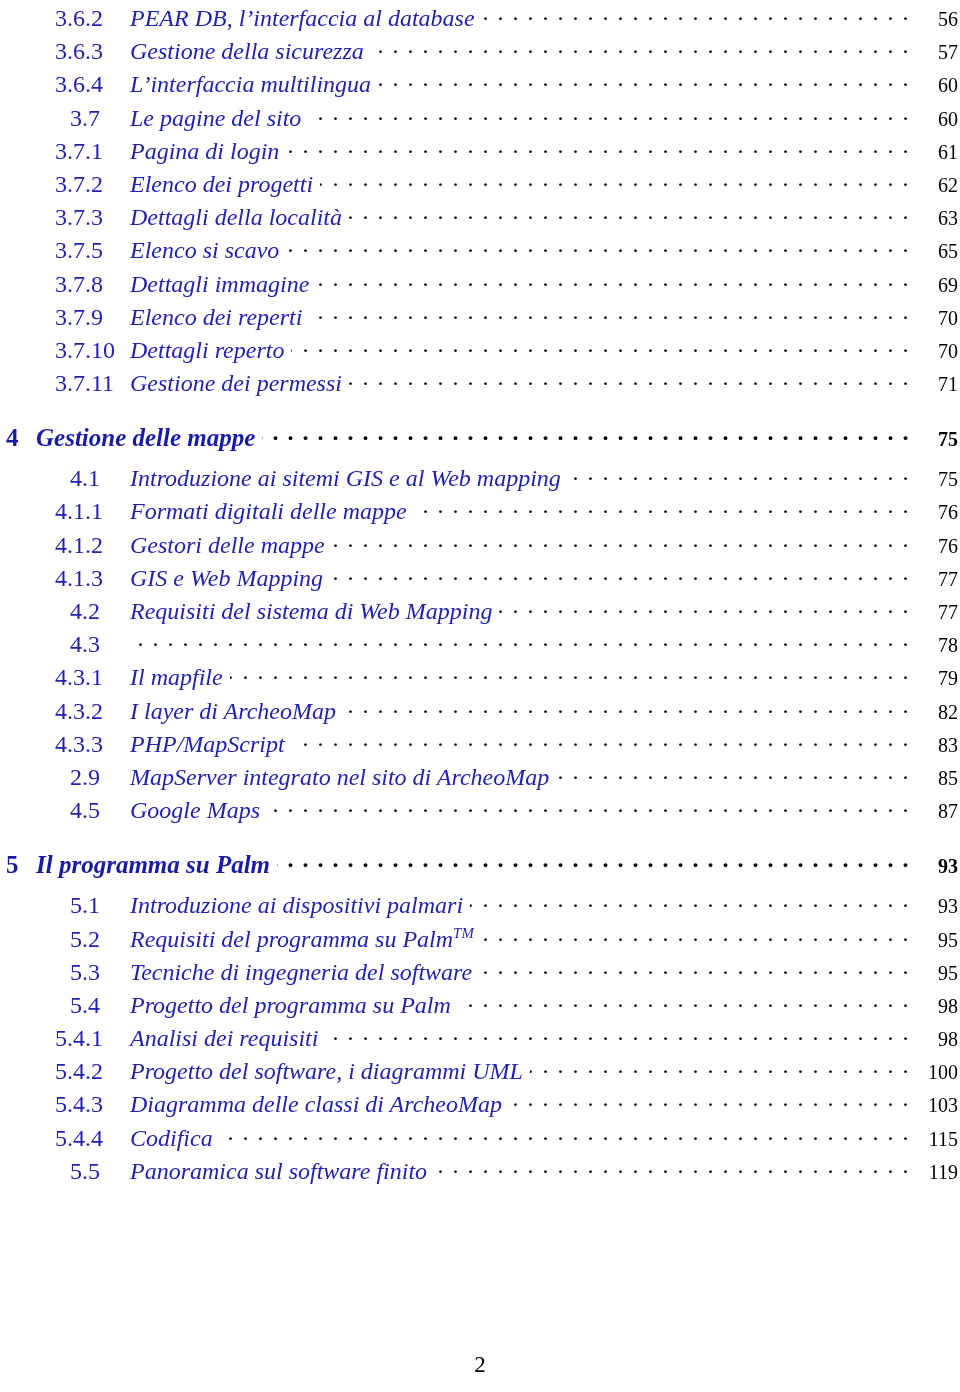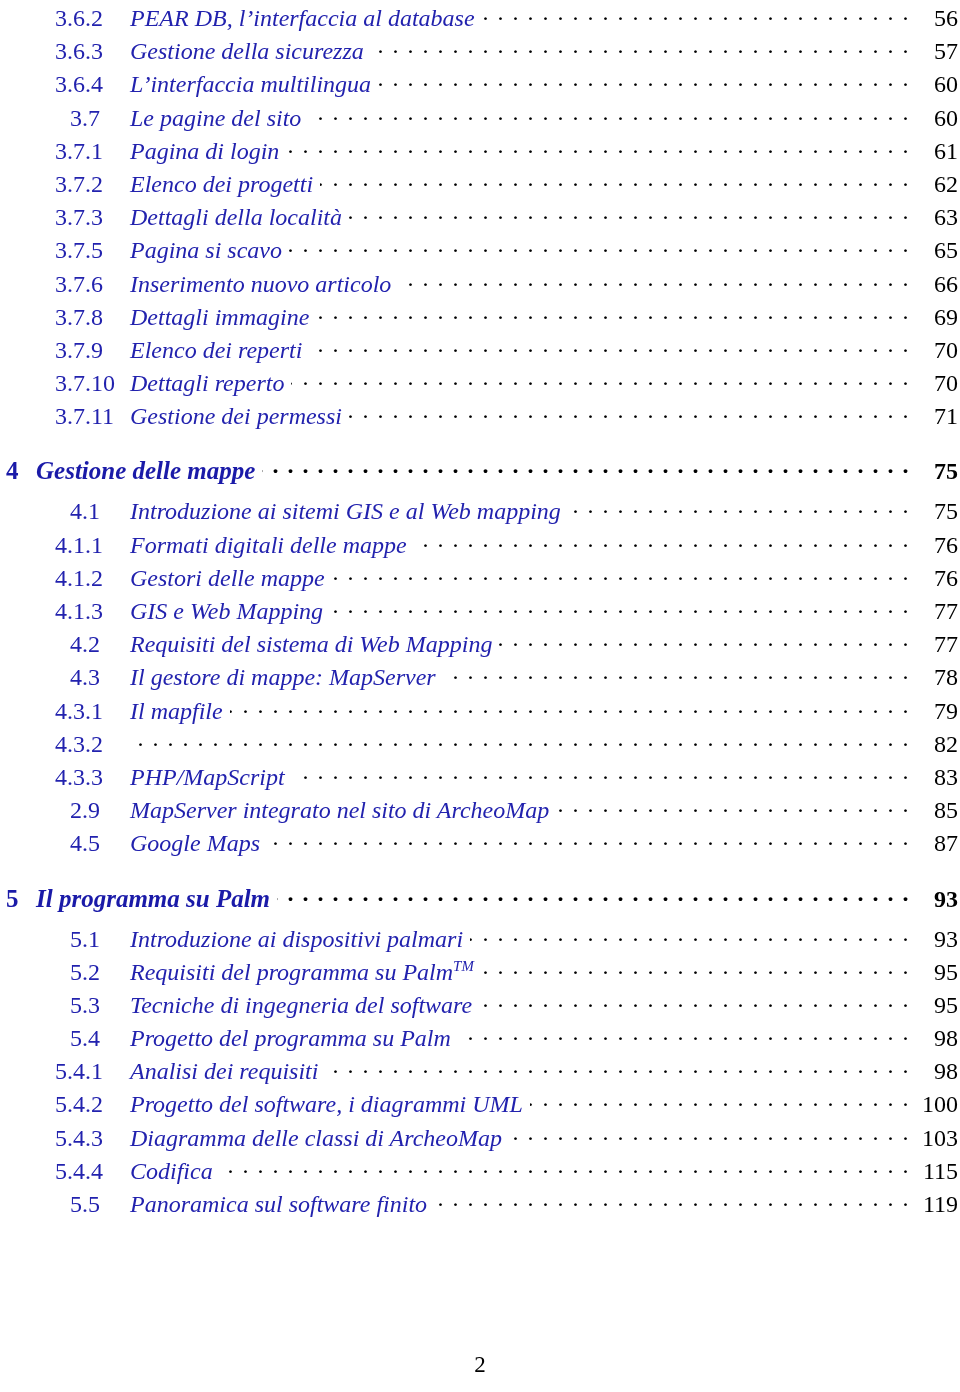--- a/index.html
+++ b/index.html
@@ -99,21 +99,21 @@
     bottom: 0;
     white-space: nowrap;
     letter-spacing: 1.5px;
   }
 
   .page {
     color: #000000;
     flex: 0 0 auto;
     min-width: 40px;
     text-align: right;
-    font-size: 24px;
+    font-size: 20px;
     padding-left: 8px;
     padding-right: 2px;
   }
 
   .sup {
     font-size: 0.62em;
     vertical-align: super;
     line-height: 0;
   }
 
@@ -169,29 +169,23 @@
       <span class="page">62</span>
     </div>
     <div class="toc-row lvl-subsection">
       <span class="num">3.7.3</span>
       <span class="title"><span>Dettagli della località</span></span>
       <span class="leader"></span>
       <span class="page">63</span>
     </div>
     <div class="toc-row lvl-subsection">
       <span class="num">3.7.5</span>
-      <span class="title"><span>Pagina si scavo</span></span>
+      <span class="title"><span>Elenco si scavo</span></span>
       <span class="leader"></span>
       <span class="page">65</span>
-    </div>
-    <div class="toc-row lvl-subsection">
-      <span class="num">3.7.6</span>
-      <span class="title"><span>Inserimento nuovo articolo</span></span>
-      <span class="leader"></span>
-      <span class="page">66</span>
     </div>
     <div class="toc-row lvl-subsection">
       <span class="num">3.7.8</span>
       <span class="title"><span>Dettagli immagine</span></span>
       <span class="leader"></span>
       <span class="page">69</span>
     </div>
     <div class="toc-row lvl-subsection">
       <span class="num">3.7.9</span>
       <span class="title"><span>Elenco dei reperti</span></span>
@@ -241,32 +235,32 @@
       <span class="page">77</span>
     </div>
     <div class="toc-row lvl-section">
       <span class="num">4.2</span>
       <span class="title"><span>Requisiti del sistema di Web Mapping</span></span>
       <span class="leader"></span>
       <span class="page">77</span>
     </div>
     <div class="toc-row lvl-section">
       <span class="num">4.3</span>
-      <span class="title"><span>Il gestore di mappe: MapServer</span></span>
       <span class="leader"></span>
       <span class="page">78</span>
     </div>
     <div class="toc-row lvl-subsection">
       <span class="num">4.3.1</span>
       <span class="title"><span>Il mapfile</span></span>
       <span class="leader"></span>
       <span class="page">79</span>
     </div>
     <div class="toc-row lvl-subsection">
       <span class="num">4.3.2</span>
+      <span class="title"><span>I layer di ArcheoMap</span></span>
       <span class="leader"></span>
       <span class="page">82</span>
     </div>
     <div class="toc-row lvl-subsection">
       <span class="num">4.3.3</span>
       <span class="title"><span>PHP/MapScript</span></span>
       <span class="leader"></span>
       <span class="page">83</span>
     </div>
     <div class="toc-row lvl-section">

